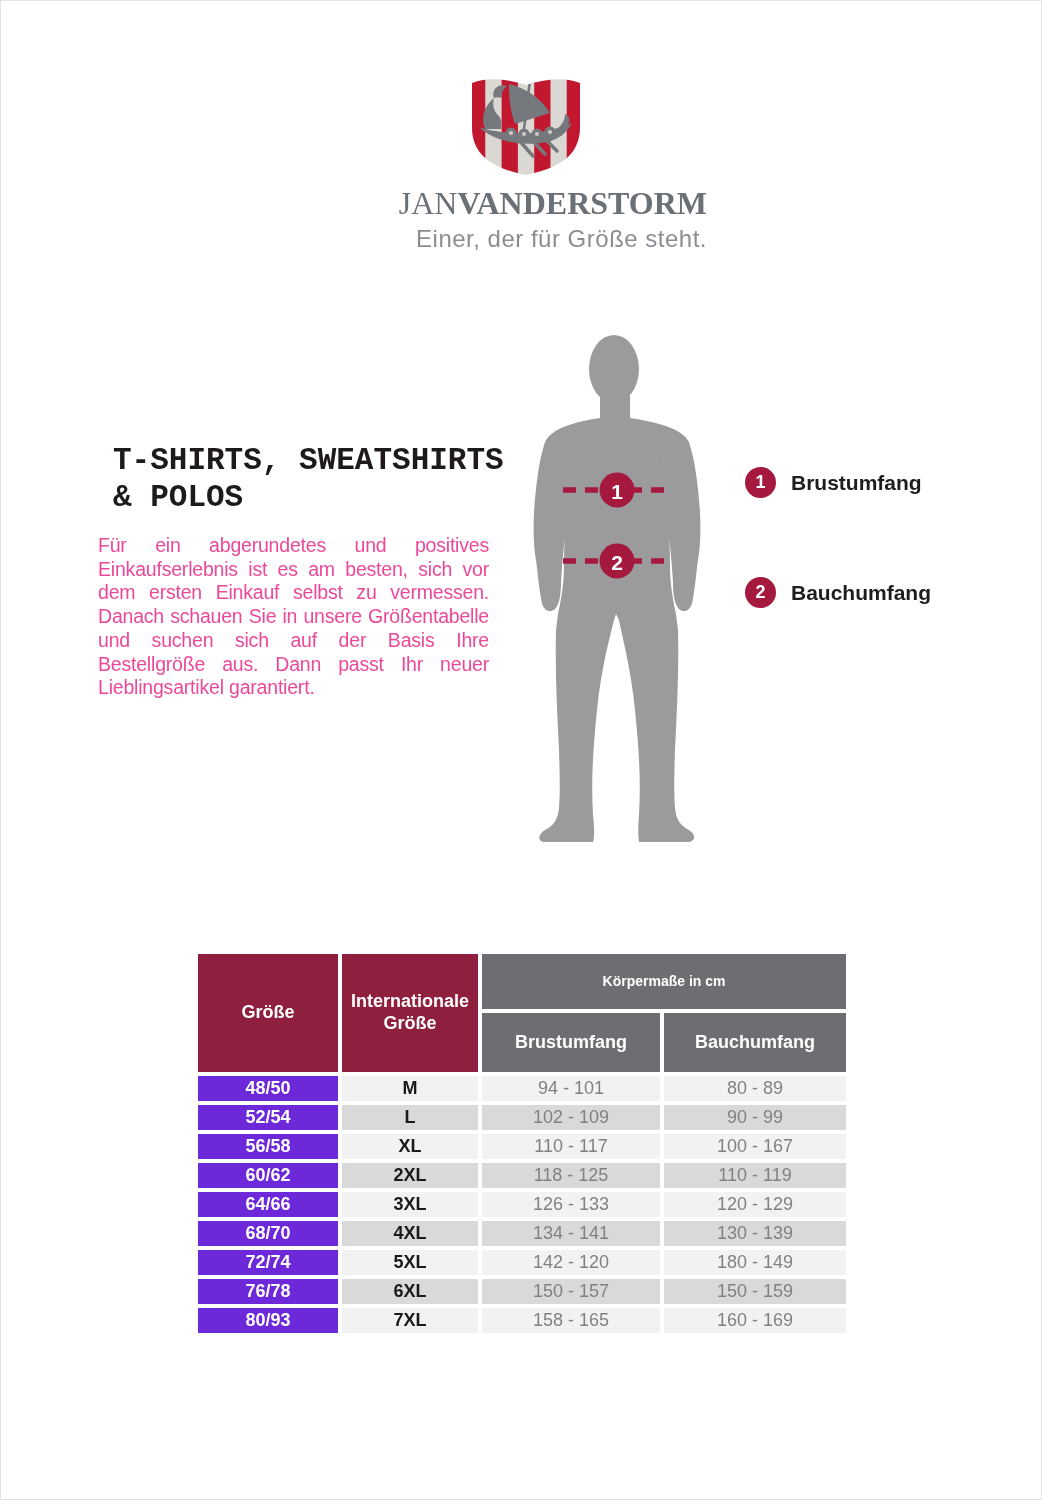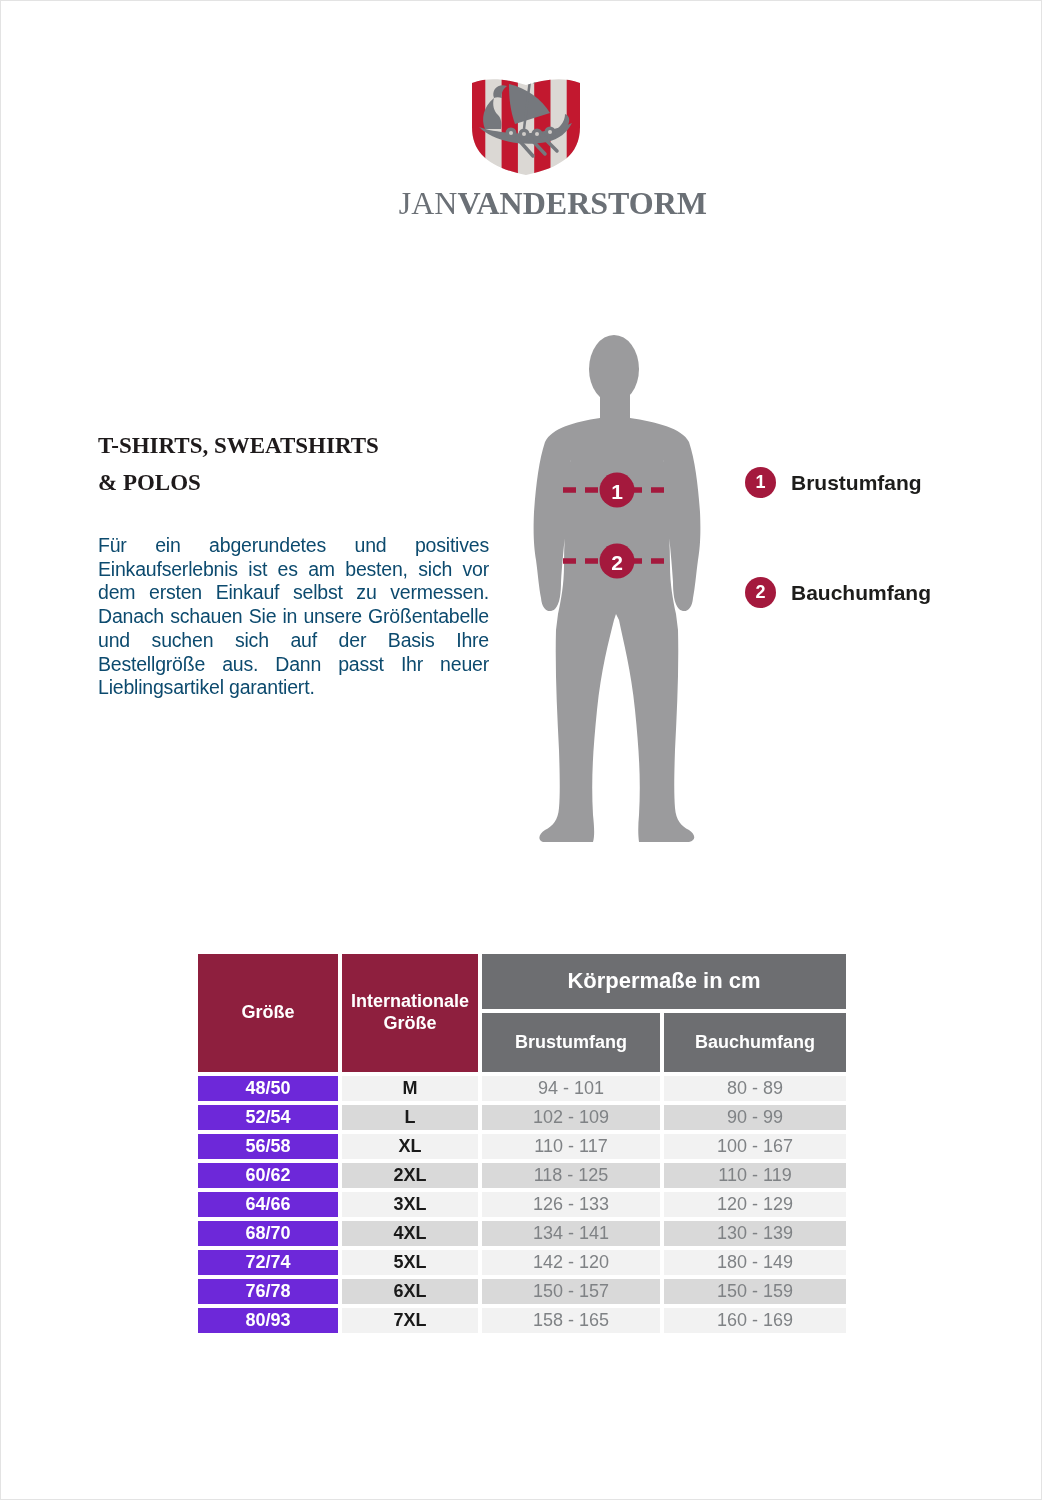--- a/index.html
+++ b/index.html
@@ -25,28 +25,28 @@
   .brand-line .bold{font-weight:700;}
   .tagline{
     position:absolute;left:300px;top:224px;width:406px;
     text-align:right;
     font-size:24px;line-height:28px;color:#8a8e93;letter-spacing:0.5px;
   }
 
   
   .intro-heading{
     position:absolute;left:97px;top:426px;width:400px;
-    font-family:Liberation Serif, serif;
-    font-weight:700;font-size:23px;line-height:37px;
-    color:#1e1a1b;margin:0;
+    font-family:Liberation Mono, monospace;
+    font-weight:700;font-size:31px;line-height:37px;
+    color:#1e1a1b;margin:15px;
   }
   .intro-body{
     position:absolute;left:97px;top:533px;width:391px;
     font-size:19.5px;line-height:23.7px;
-    text-align:justify;color:#0c4a6e;margin:0;
+    text-align:justify;color:#ec4899;margin:0;
     letter-spacing:-0.2px;
   }
 
   
   .figure-wrap{position:absolute;left:518px;top:329px;width:194px;height:525px;}
 
   
   .legend-item{position:absolute;left:744px;display:flex;align-items:center;gap:15px;}
   .legend-item.first{top:466px;}
   .legend-item.second{top:576px;}
@@ -68,21 +68,21 @@
   }
   .cell{
     display:flex;align-items:center;justify-content:center;
     text-align:center;font-size:18px;
   }
   .hd{font-weight:700;color:#ffffff;line-height:1.2;}
   .hd-red{background:#8e1f3e;}
   .hd-gray{background:#6d6e71;}
   .h-groesse{grid-column:1;grid-row:1/3;}
   .h-int{grid-column:2;grid-row:1/3;}
-  .h-koerper{grid-column:3/5;grid-row:1;font-size:22px;}
+  .h-koerper{grid-column:3/5;grid-row:1;font-size:14px;}
   .h-brust{grid-column:3;grid-row:2;}
   .h-bauch{grid-column:4;grid-row:2;}
   .c1{background:#6d28d9;color:#ffffff;font-weight:700;}
   .c2{color:#1a1a1a;font-weight:700;}
   .c34{color:#7f8285;}
   .row-light{background:#f2f2f2;}
   .row-dark{background:#d9d9d9;}
 </style>
 </head>
 <body>
@@ -120,20 +120,21 @@
           <line x1="48" y1="67" x2="64" y2="85" stroke="#75787d" stroke-width="3.5" stroke-linecap="round"></line>
           <line x1="60" y1="66" x2="76" y2="83" stroke="#75787d" stroke-width="3.5" stroke-linecap="round"></line>
           <line x1="72" y1="64" x2="88" y2="80" stroke="#75787d" stroke-width="3.5" stroke-linecap="round"></line>
           <path d="M88,58 C93,54 96,49 96,43 C99,44 101,47 100,51 C99,56 94,60 89,61 Z"></path>
         </g>
       </g>
     </svg>
   </div>
 
   <div class="brand-line"><span>JAN</span><span class="bold">VANDERSTORM</span></div>
+  <div class="tagline">Einer, der für Größe steht.</div>
 
   <h1 class="intro-heading"><span>T-SHIRTS, SWEATSHIRTS</span><br><span>&amp; POLOS</span></h1>
   <p class="intro-body">Für ein abgerundetes und positives Einkaufserlebnis ist es am besten, sich vor dem ersten Einkauf selbst zu ver­messen. Danach schauen Sie in unse­re Größentabelle und suchen sich auf der Basis Ihre Bestellgröße aus. Dann passt Ihr neuer Lieblingsartikel garantiert.</p>
 
   <div class="figure-wrap">
     <svg width="194" height="525" viewBox="0 0 194 525">
       <g fill="#9b9b9d">
         <ellipse cx="95" cy="39" rx="25" ry="34"></ellipse>
         <rect x="81" y="58" width="30" height="32"></rect>
         <path d="M 81,88

